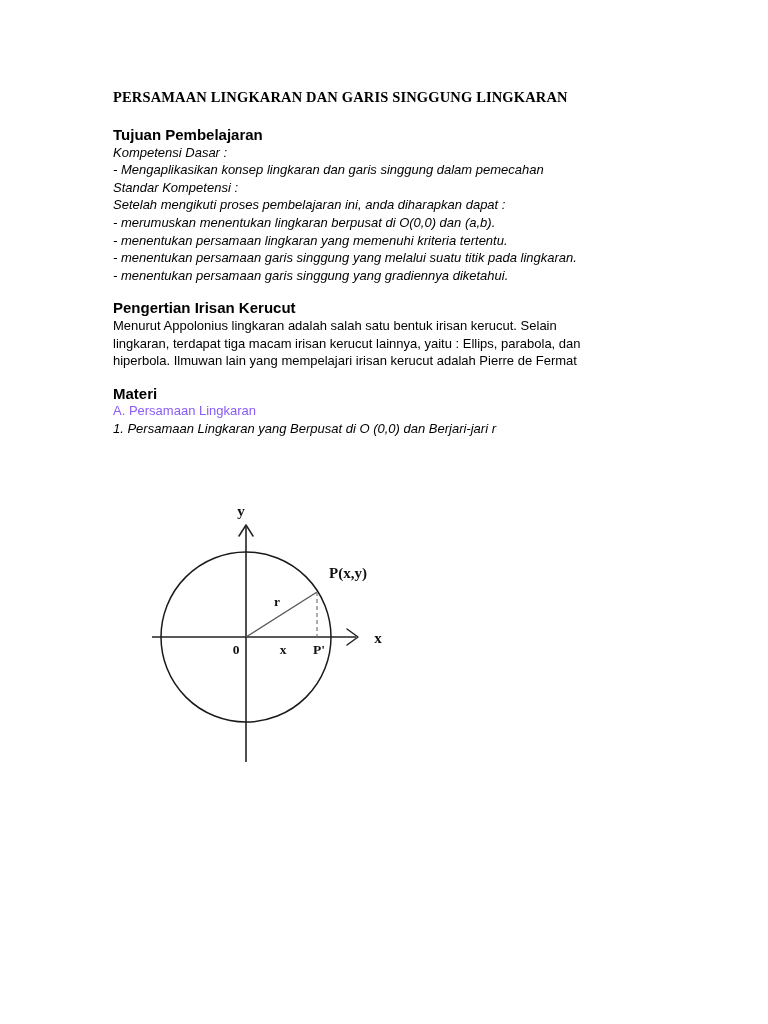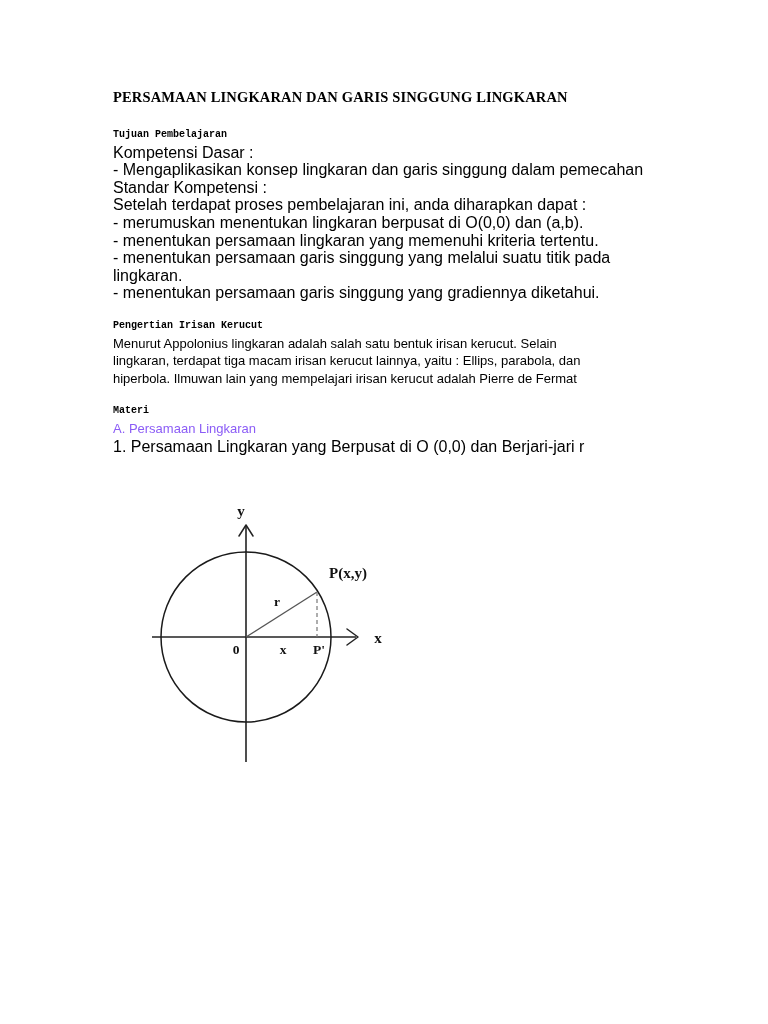--- a/index.html
+++ b/index.html
@@ -39,31 +39,32 @@
     line-height: 18px;
     margin: 0 0 20px 0;
     white-space: nowrap;
   }
 
   .section {
     margin-bottom: 15px;
   }
 
   .section-head {
-    font-family: Liberation Mono, monospace;
+    font-family: Liberation Sans, sans-serif;
     font-weight: bold;
-    font-size: 10px;
+    font-size: 15px;
     line-height: 17.6px;
     margin: 0;
   }
 
   .line {
-    font-size: 16px;
+    font-size: 13px;
     line-height: 17.6px;
     margin: 0;
+    font-style: italic;
   }
 
   .para {
     font-size: 13px;
     line-height: 17.6px;
     margin: 0;
   }
 
   .subhead-orange {
     font-size: 13px;
@@ -103,21 +104,21 @@
 
   <div class="content">
 
     <h1 class="doc-title">PERSAMAAN LINGKARAN DAN GARIS SINGGUNG LINGKARAN</h1>
 
     <div class="section">
       <p class="section-head">Tujuan Pembelajaran</p>
       <p class="line">Kompetensi Dasar :</p>
       <p class="line">- Mengaplikasikan konsep lingkaran dan garis singgung dalam pemecahan</p>
       <p class="line">Standar Kompetensi :</p>
-      <p class="line">Setelah terdapat proses pembelajaran ini, anda diharapkan dapat :</p>
+      <p class="line">Setelah mengikuti proses pembelajaran ini, anda diharapkan dapat :</p>
       <p class="line">- merumuskan menentukan lingkaran berpusat di O(0,0) dan (a,b).</p>
       <p class="line">- menentukan persamaan lingkaran yang memenuhi kriteria tertentu.</p>
       <p class="line">- menentukan persamaan garis singgung yang melalui suatu titik pada lingkaran.</p>
       <p class="line">- menentukan persamaan garis singgung yang gradiennya diketahui.</p>
     </div>
 
     <div class="section">
       <p class="section-head">Pengertian Irisan Kerucut</p>
       <p class="para">Menurut Appolonius lingkaran adalah salah satu bentuk irisan kerucut. Selain</p>
       <p class="para">lingkaran, terdapat tiga macam irisan kerucut lainnya, yaitu : Ellips, parabola, dan</p>

